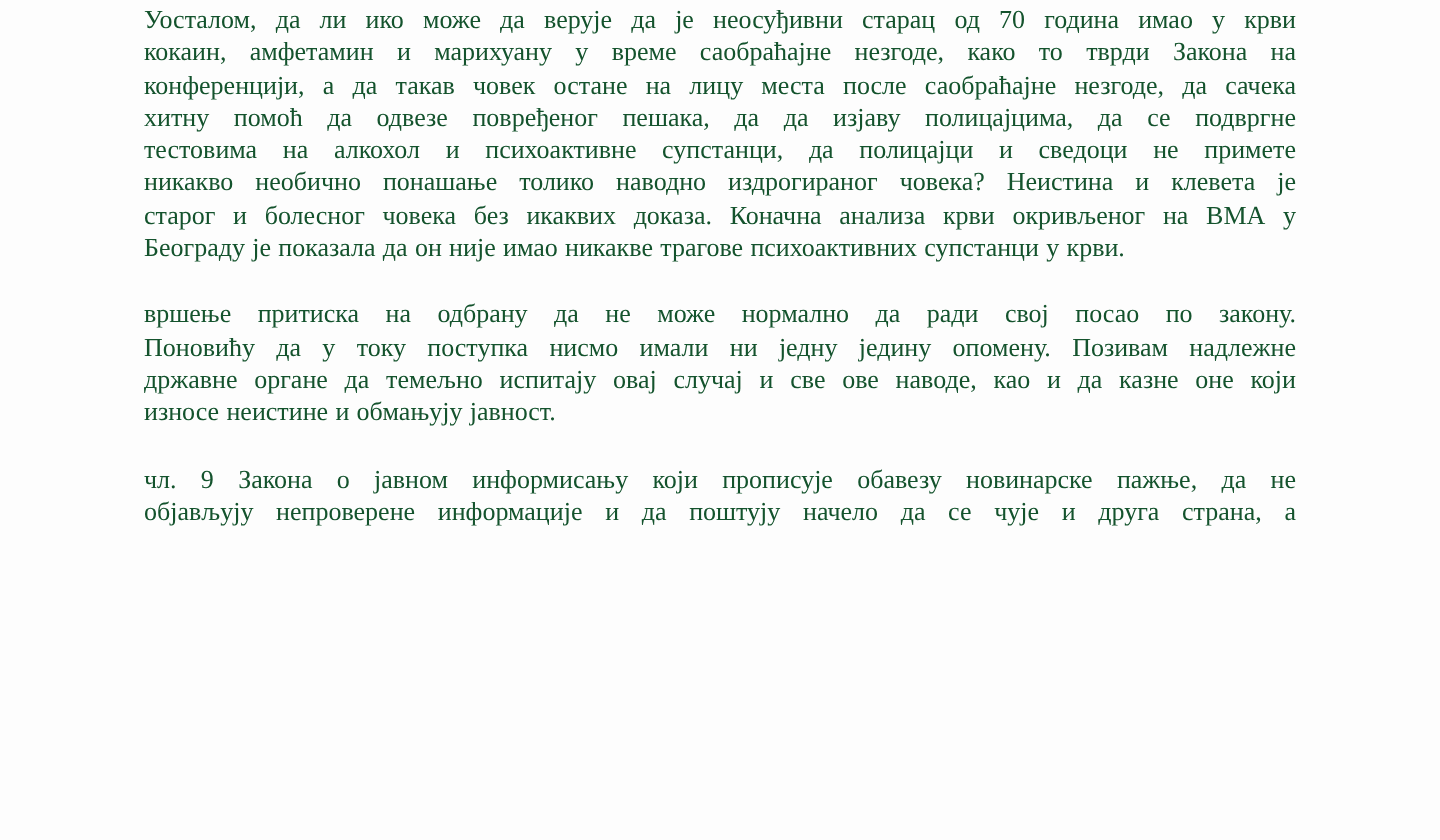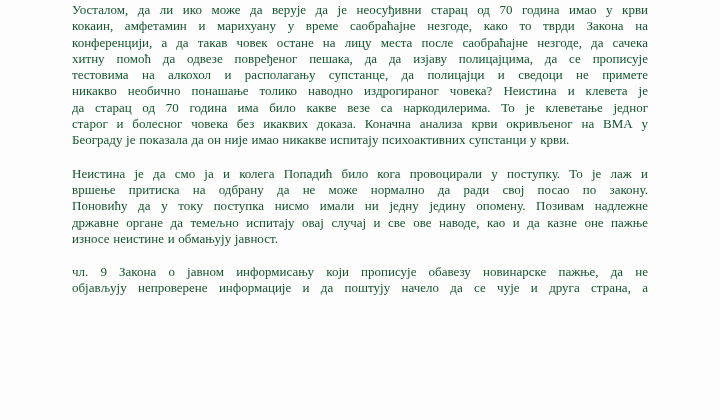--- a/index.html
+++ b/index.html
@@ -34,33 +34,31 @@
 </head>
 <body>
 
 <div class="page">
   <div class="textblock">
 
     <div class="para">
       <div class="line">Уосталом, да ли ико може да верује да је неосуђивни старац од 70 година имао у крви</div>
       <div class="line">кокаин, амфетамин и марихуану у време саобраћајне незгоде, како то тврди Закона на</div>
       <div class="line">конференцији, а да такав човек остане на лицу места после саобраћајне незгоде, да сачека</div>
-      <div class="line">хитну помоћ да одвезе повређеног пешака, да да изјаву полицајцима, да се прописује</div>
-      <div class="line">тестовима на алкохол и располагању супстанце, да полицајци и сведоци не примете</div>
+      <div class="line">хитну помоћ да одвезе повређеног пешака, да да изјаву полицајцима, да се подвргне</div>
+      <div class="line">тестовима на алкохол и психоактивне супстанци, да полицајци и сведоци не примете</div>
       <div class="line">никакво необично понашање толико наводно издрогираног човека? Неистина и клевета је</div>
-      <div class="line">да старац од 70 година има било какве везе са наркодилерима. То је клеветање једног</div>
       <div class="line">старог и болесног човека без икаквих доказа. Коначна анализа крви окривљеног на ВМА у</div>
-      <div class="line last">Београду је показала да он није имао никакве испитају психоактивних супстанци у крви.</div>
+      <div class="line last">Београду је показала да он није имао никакве трагове психоактивних супстанци у крви.</div>
     </div>
 
     <div class="para">
-      <div class="line">Неистина је да смо ја и колега Попадић било кога провоцирали у поступку. То је лаж и</div>
       <div class="line">вршење притиска на одбрану да не може нормално да ради свој посао по закону.</div>
       <div class="line">Поновићу да у току поступка нисмо имали ни једну једину опомену. Позивам надлежне</div>
-      <div class="line">државне органе да темељно испитају овај случај и све ове наводе, као и да казне оне пажње</div>
+      <div class="line">државне органе да темељно испитају овај случај и све ове наводе, као и да казне оне који</div>
       <div class="line last">износе неистине и обмањују јавност.</div>
     </div>
 
     <div class="para">
       <div class="line">чл. 9 Закона о јавном информисању који прописује обавезу новинарске пажње, да не</div>
       <div class="line">објављују непроверене информације и да поштују начело да се чује и друга страна, а</div>
     </div>
 
   </div>
 </div>

